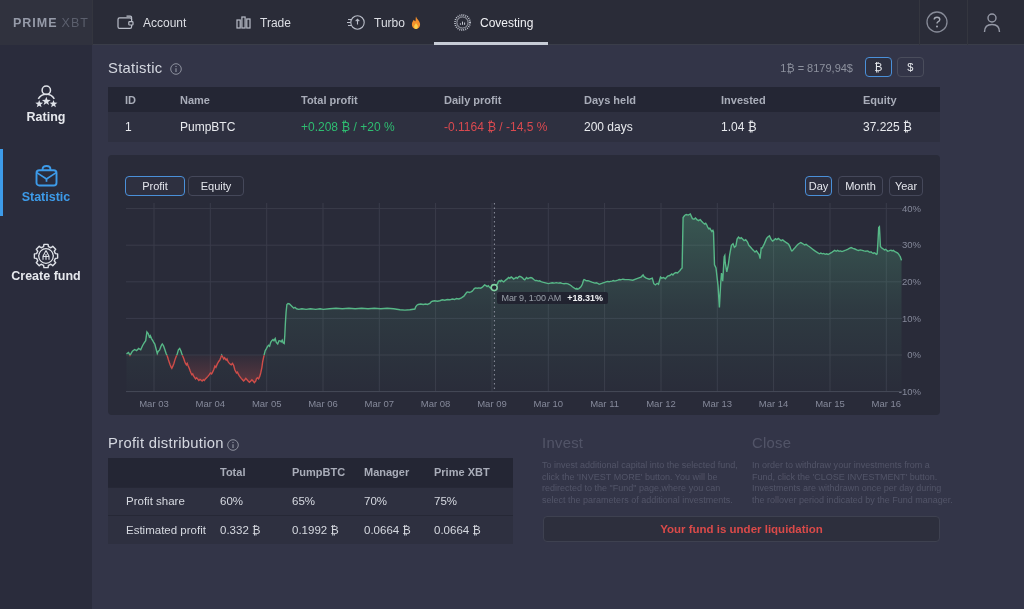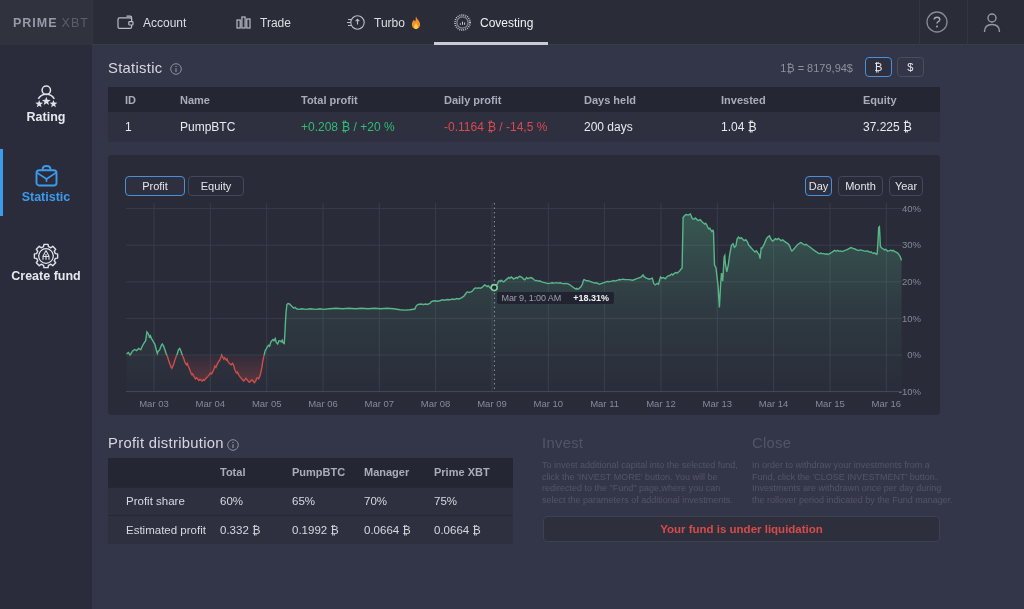--- a/index.html
+++ b/index.html
@@ -24,21 +24,21 @@
 table.stat {position:absolute;left:108px;top:87px;width:832px;border-collapse:collapse;table-layout:fixed;}
 table.stat th {background:#242634;color:#a9adb9;font-weight:bold;font-size:11px;text-align:left;height:25px;padding:0 0 0 17px;}
 table.stat td {background:#2e3040;color:#e8eaee;font-size:12px;height:30px;padding:0 0 0 17px;}
 
 #panel {position:absolute;left:108px;top:155px;width:832px;height:260px;background:#292b39;border-radius:4px;}
 .cbtn {position:absolute;height:19.5px;border-radius:4px;border:1px solid #45485a;color:#e4e6ec;font-size:11px;display:flex;align-items:center;justify-content:center;}
 .cbtn.on {border-color:#4a90d9;background:#2e3040;}
 
 #tip {position:absolute;left:496.5px;top:291.5px;height:12.5px;display:flex;align-items:center;font-size:9px;letter-spacing:-0.1px;background:#212330;border-radius:2px;padding:0 5px;}
 #tipl {color:#9aa0aa;}
-#tipr {color:#f2f3f5;font-weight:bold;margin-left:12px;letter-spacing:0;}
+#tipr {color:#f2f3f5;font-weight:bold;margin-left:6px;letter-spacing:0;}
 
 table.dist {position:absolute;left:108px;top:458px;width:405px;border-collapse:collapse;table-layout:fixed;}
 table.dist th {background:#242634;color:#a9adb9;font-weight:bold;font-size:11px;text-align:left;height:29px;padding:0 0 0 18px;}
 table.dist td {background:#2e3040;color:#d6d9e0;font-size:11.5px;height:28.5px;padding:0 0 0 18px;border-top:1px solid #262836;white-space:nowrap;}
 .fade {color:rgba(180,186,205,0.24);}
 #liqbtn {position:absolute;left:543px;top:516px;width:397px;height:26px;border:1px solid #3e4150;border-radius:4px;background:#2d2f3d;color:#da4a49;font-weight:bold;font-size:11.5px;text-align:center;line-height:24px;}
 </style></head><body>
 <div id="nav"></div>
 <div id="logo">
     <b>PRIME</b>

